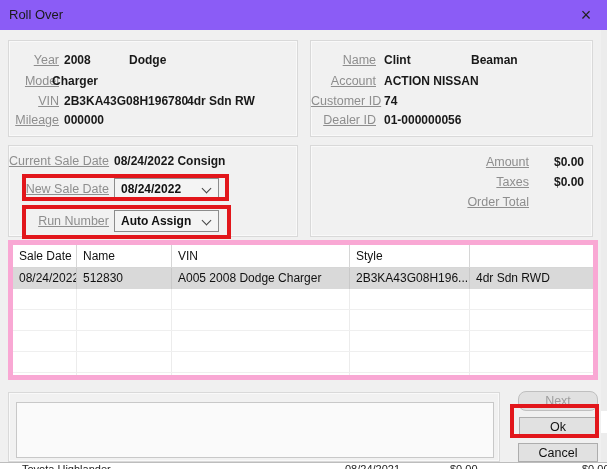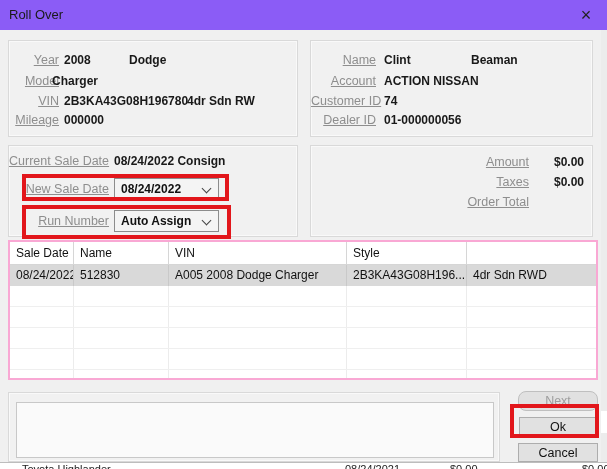--- a/index.html
+++ b/index.html
@@ -33,21 +33,21 @@
                border-bottom:1.6px solid #444;transform:rotate(45deg);}
 
   
   .ann{position:absolute;border:4px solid var(--annotation,#e2161b);background:transparent;pointer-events:none;}
   .ann1{left:22px;top:174px;width:207px;height:27px;}
   .ann2{left:22px;top:205px;width:209px;height:34px;}
   .ann3{left:510px;top:404px;width:89px;height:34px;}
 
   
   .listview{position:absolute;left:8px;top:240px;width:590px;height:140px;background:#ffffff;
-            border:2px solid #f9a8d4;overflow:hidden;}
+            border:5px solid #f9a8d4;overflow:hidden;}
   .lv-row{display:grid;grid-template-columns:64px 95px 178px 120px 131px;height:21px;}
   .lv-head{height:23px;border-bottom:1px solid #d6d6d6;}
   .lv-head .cell{line-height:22px;border-right:1px solid #d6d6d6;color:#111;font-weight:400;}
   .cell{font-size:12px;color:#111;padding-left:6px;line-height:21px;white-space:nowrap;overflow:hidden;}
   .lv-data .cell{border-right:1px solid #c9c9c9;font-weight:400;}
   .lv-data{background:var(--selected-row,#d9d9d9);}
   .lv-empty{border-bottom:1px solid #efefef;}
   .lv-empty .cell{border-right:1px solid #ececec;}
 
   

